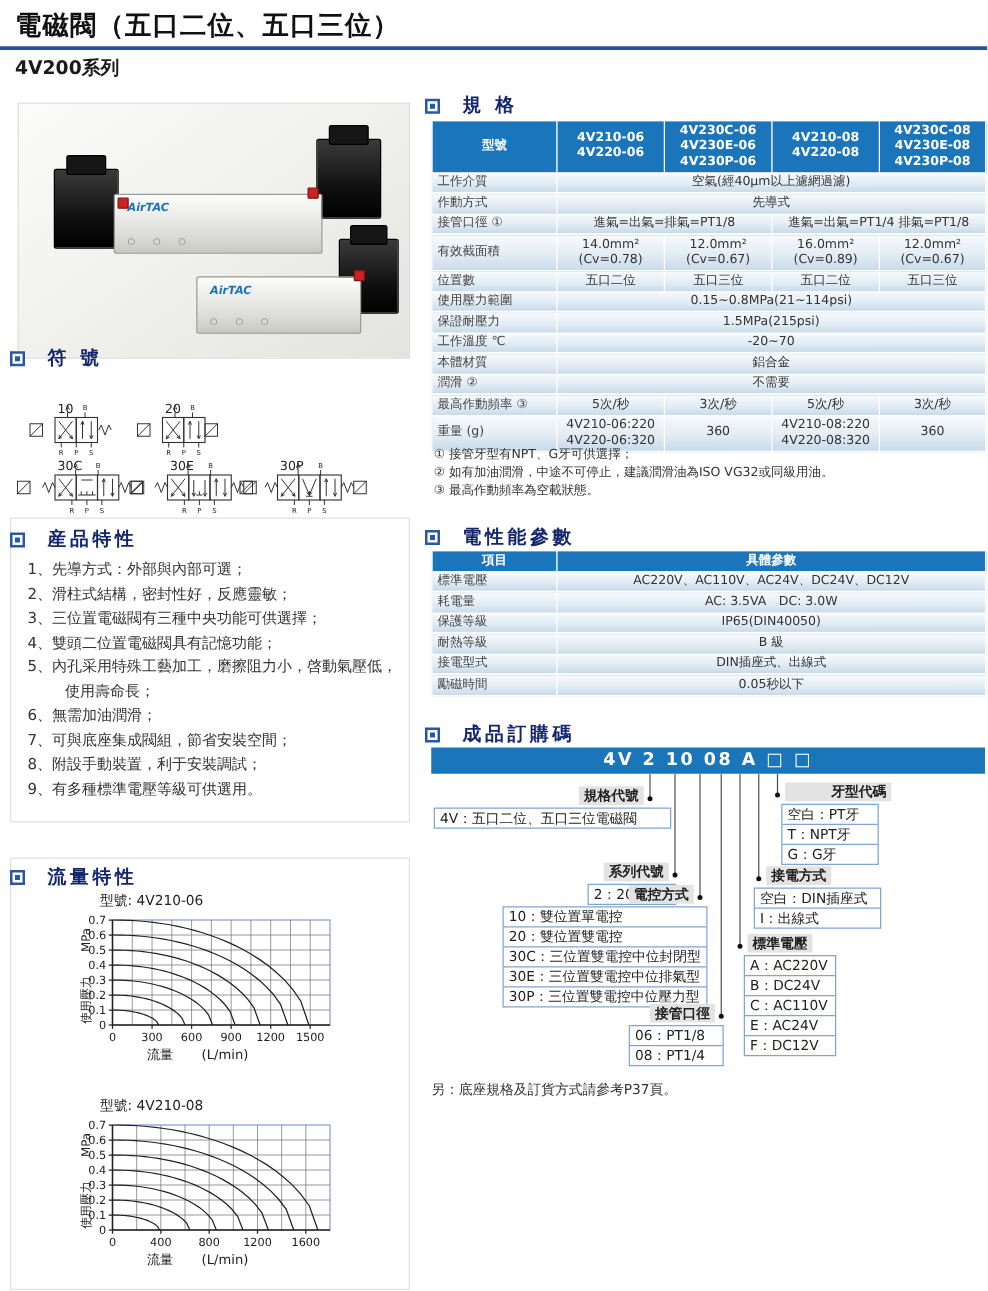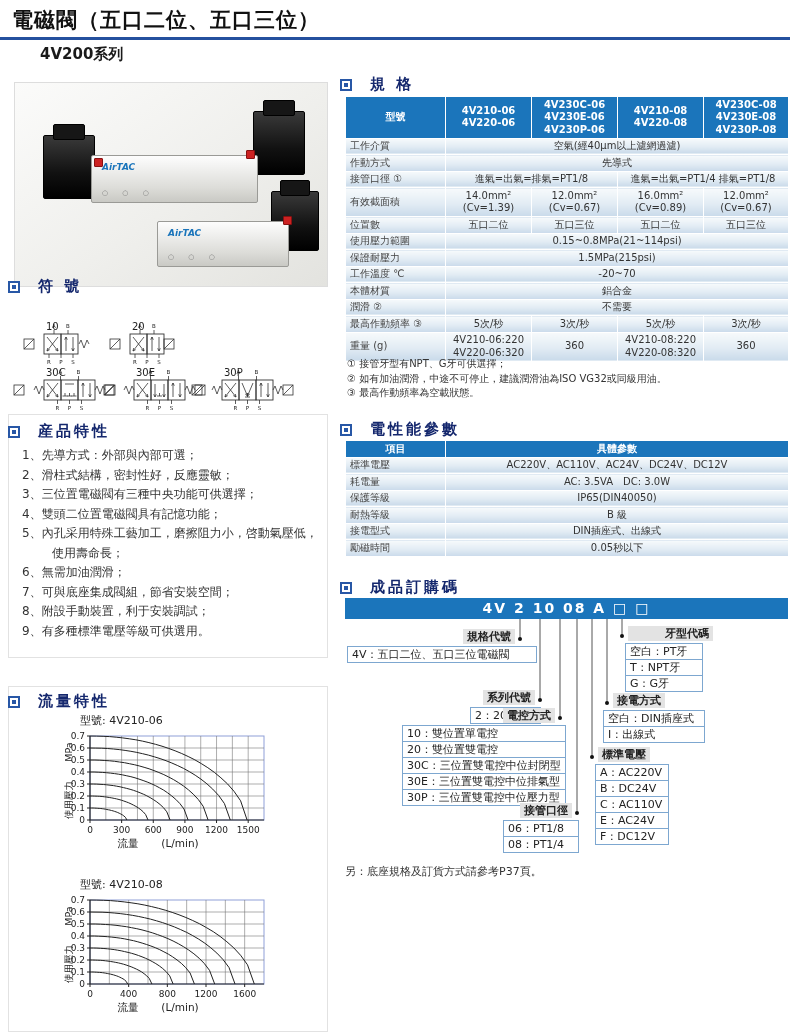--- a/index.html
+++ b/index.html
@@ -2,21 +2,21 @@
 <html><head>
 <meta charset="utf-8">
 <style>
   html,body{margin:0;padding:0;background:#fff;}
   .page{position:relative;width:790px;height:1033px;background:#fff;overflow:hidden;
         font-family:"DejaVu Sans","Liberation Sans",sans-serif;color:#333;}
   .abs{position:absolute;}
   
   .main-title{font-size:21px;font-weight:bold;color:#111;letter-spacing:1px;}
   .title-rule{background:#24509e;height:3px;width:790px;}
-  .series{font-size:15px;font-weight:bold;color:#1a1a1a;margin-left:28px;}
+  .series{font-size:15px;font-weight:bold;color:#1a1a1a;}
   
   .sec-title{display:flex;align-items:center;gap:18px;font-size:15px;font-weight:bold;color:#14276d;letter-spacing:3px;}
   .sec-ico{width:8px;height:8px;border:2px solid #2857a6;background:#fff;position:relative;flex:0 0 auto;}
   .sec-ico::after{content:'';position:absolute;inset:2px;background:#2857a6;}
   
   .lbox{border:1px solid #e2e2e2;background:#fff;}
   .photo-box{background:linear-gradient(145deg,#fbfbfa 0%,#efefec 55%,#e3e3df 100%);border:1px solid #ddd;}
   .coil{position:absolute;background:linear-gradient(180deg,#3a3a3a,#111 60%,#000);border:1px solid #000;border-radius:2px;}
   .coil .plug{position:absolute;left:18%;top:-12px;width:60%;height:14px;background:#161616;border:1px solid #000;border-radius:2px;}
   .vbody{position:absolute;background:linear-gradient(180deg,#fdfdfd,#dcdcd8 70%,#c9c9c4);border:1px solid #9a9a96;border-radius:2px;}
@@ -465,21 +465,21 @@
             <td colspan="4">先導式</td>
           </tr>
           <tr>
             <th>接管口徑 ①</th>
             <td colspan="2">進氣=出氣=排氣=PT1/8</td>
             <td colspan="2">進氣=出氣=PT1/4 排氣=PT1/8</td>
           </tr>
           <tr>
             <th>有效截面積</th>
             <td>14.0mm²
-(Cv=1.39)</td>
+(Cv=0.78)</td>
             <td>12.0mm²
 (Cv=0.67)</td>
             <td>16.0mm²
 (Cv=0.89)</td>
             <td>12.0mm²
 (Cv=0.67)</td>
           </tr>
           <tr>
             <th>位置數</th>
             <td>五口二位</td>

